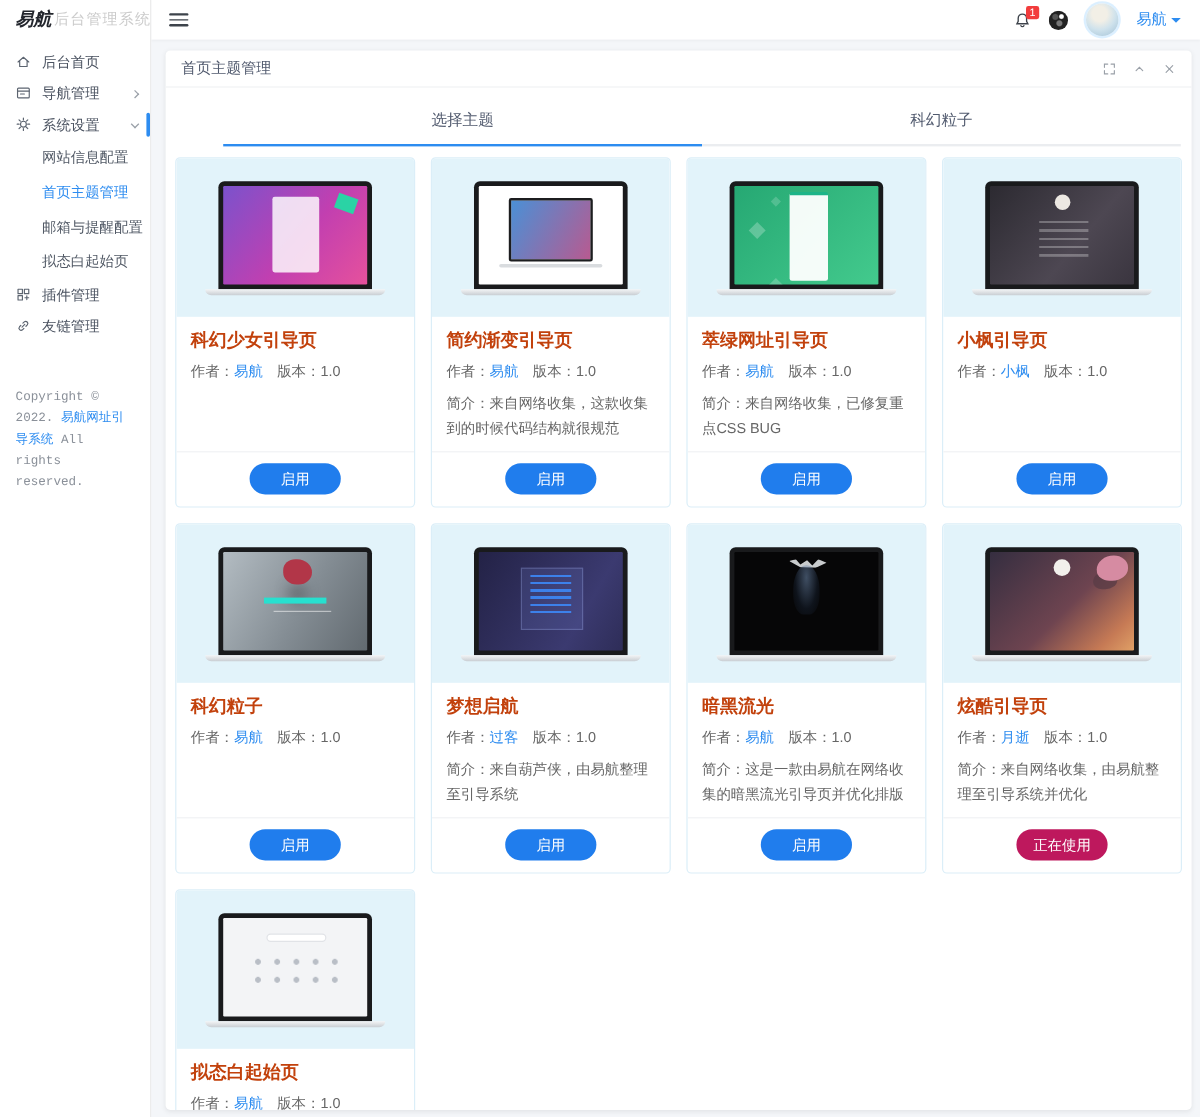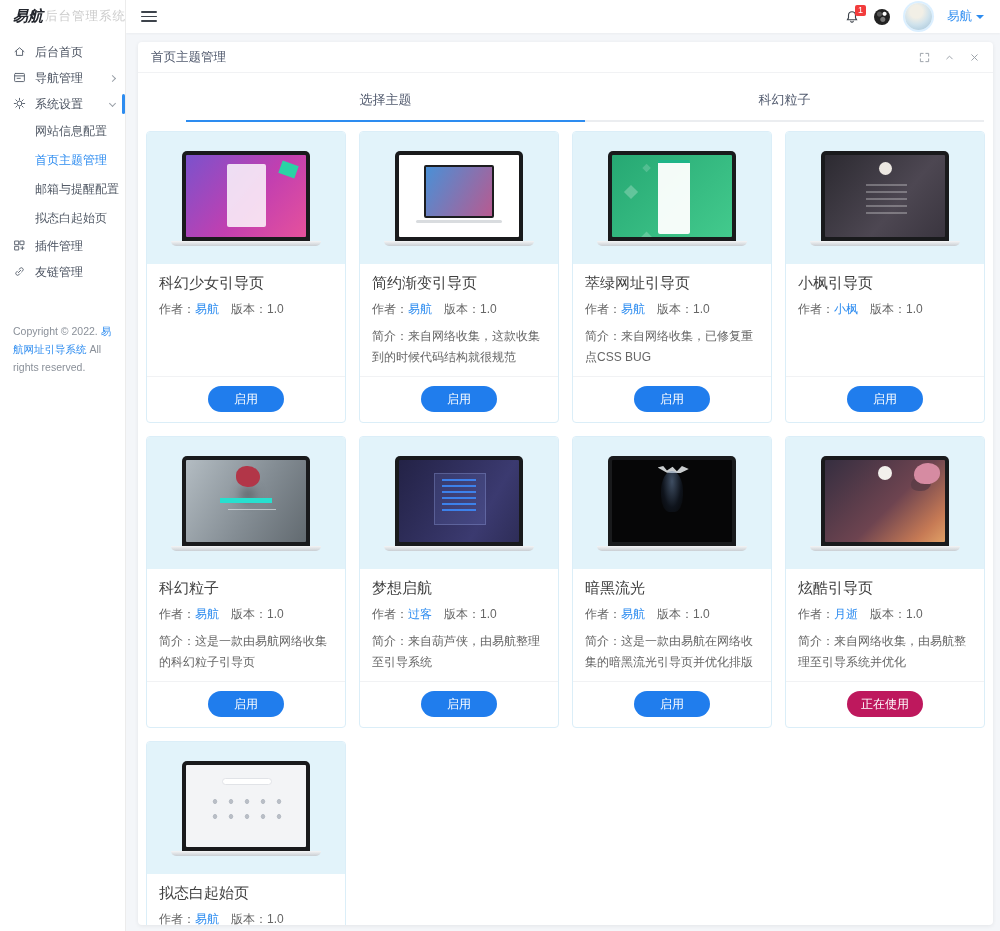--- a/index.html
+++ b/index.html
@@ -17,21 +17,21 @@
   .mitem .micon { width:14px; height:14px; margin-right:8px; flex-shrink:0; display:inline-flex; }
   .mitem .micon svg { width:13px; height:13px; stroke:#5c6470; fill:none; stroke-width:1.2; stroke-linecap:round; stroke-linejoin:round; }
   .mitem .mlabel { font-size:12px; }
   .mitem .chev { margin-left:auto; width:5px; height:5px; border-right:1px solid #9aa0a8; border-bottom:1px solid #9aa0a8; }
   .chev.right { transform:rotate(-45deg); }
   .chev.down { transform:rotate(45deg); margin-top:-2px; }
   .mitem.active-parent .active-bar { position:absolute; right:0; top:3px; bottom:3px; width:3px; background:#2d8cf0; border-radius:2px; }
   .submenu { }
   .sitem { display:block; padding:6px 0 6px 35px; font-size:12px; color:#525a66; cursor:pointer; }
   .sitem.active { color:#2d8cf0; }
-  .copyright { padding:38px 12px 0 13px; font-size:10.5px; color:#8a9099; line-height:1.7; }
+  .copyright { padding:38px 12px 0 13px; font-size:10.5px; color:#8a9099; line-height:1.7;font-family:Liberation Mono, monospace; }
   .copyright a { color:#2d8cf0; text-decoration:none; }
 
   
   .main { flex:1; display:flex; flex-direction:column; min-width:0; }
   .topbar { height:33px; background:#fff; display:flex; align-items:center; justify-content:space-between; padding:0 16px 0 15px; box-shadow:0 1px 2px rgba(0,0,0,.04); }
   .hamburger { width:16px; cursor:pointer; }
   .hamburger span { display:block; height:1.6px; background:#3d434b; margin:3px 0; border-radius:1px; }
   .top-right { display:flex; align-items:center; gap:15px; }
   .bell-wrap { position:relative; cursor:pointer; display:inline-flex; }
   .bell-wrap svg { width:14px; height:14px; fill:none; stroke:#3d434b; stroke-width:1.3; stroke-linecap:round; }
@@ -83,21 +83,21 @@
   .t7::after { content:""; position:absolute; left:41%; top:14%; width:18%; height:50%; background:radial-gradient(ellipse at 50% 25%, rgba(120,150,190,.5), rgba(40,60,90,.25) 60%, transparent); border-radius:50% 50% 40% 40%; }
   .t7::before { content:""; position:absolute; left:38%; top:8%; width:26%; height:9%; background:rgba(235,238,240,.85); clip-path:polygon(0 20%,18% 0,30% 60%,48% 10%,62% 70%,78% 0,100% 40%,70% 100%,30% 90%); }
   .t8 { background:linear-gradient(135deg,#352e40,#6e4450 55%,#c67a55 85%,#e0a066); }
   .t8::after { content:""; position:absolute; left:44%; top:8%; width:14px; height:14px; border-radius:50%; background:#f2f0ec; }
   .t8::before { content:""; position:absolute; right:4%; top:4%; width:22%; height:26%; background:#d68ba2; border-radius:60% 50% 55% 45%; box-shadow:-6px 10px 0 -3px rgba(90,60,70,.8); }
   .t9 { background:#f3f4f6; }
   .t9::after { content:""; position:absolute; left:14%; top:34%; width:72%; height:40%; background-image:radial-gradient(circle, #b9bec6 2.2px, transparent 2.6px); background-size:16px 15px; background-position:4px 2px; }
   .t9::before { content:""; position:absolute; left:30%; top:16%; width:40%; height:7%; background:#fff; border:1px solid #e1e3e7; border-radius:6px; }
 
   .tinfo { padding:10px 12px 8px; flex:1; }
-  .ttitle { font-size:15px; font-weight:400; color:#404040; margin-bottom:8px; }
+  .ttitle { font-size:15px; font-weight:700; color:#c2410c; margin-bottom:8px; }
   .tmeta { font-size:12px; color:#666; margin-bottom:8px; }
   .tmeta .alink { color:#2d8cf0; text-decoration:none; cursor:pointer; }
   .tmeta .sep { display:inline-block; width:12px; }
   .tdesc { font-size:12px; color:#666; line-height:1.75; }
   .tfoot { border-top:1px solid #f1f2f4; padding:9px 0 10px; text-align:center; flex-shrink:0; }
   .btn { display:inline-block; min-width:76px; padding:4.5px 14px; border:none; border-radius:13px; background:#207ded; color:#fff; font-size:12px; cursor:pointer; font-family:inherit; }
   .btn.in-use { background:#be185d; }
 </style>
 </head>
 <body>
@@ -288,21 +288,20 @@
               <div class="laptop">
                 <div class="lt-screen">
                     <div class="lt-display t5"></div>
                   </div>
                   <div class="lt-base"></div>
               </div>
             </div>
             <div class="tinfo">
               <h3 class="ttitle">科幻粒子</h3>
               <div class="tmeta"><span>作者：</span><a class="alink">易航</a><span class="sep"></span><span>版本：</span><span>1.0</span></div>
-              <div class="tdesc"><span>简介：</span><span>这是一款由易航网络收集的科幻粒子引导页</span></div>
             </div>
             <div class="tfoot"><button class="btn">启用</button></div>
           </div>
 
           <div class="tcard">
             <div class="thumb">
               <div class="laptop">
                 <div class="lt-screen">
                     <div class="lt-display t6"></div>
                   </div>

